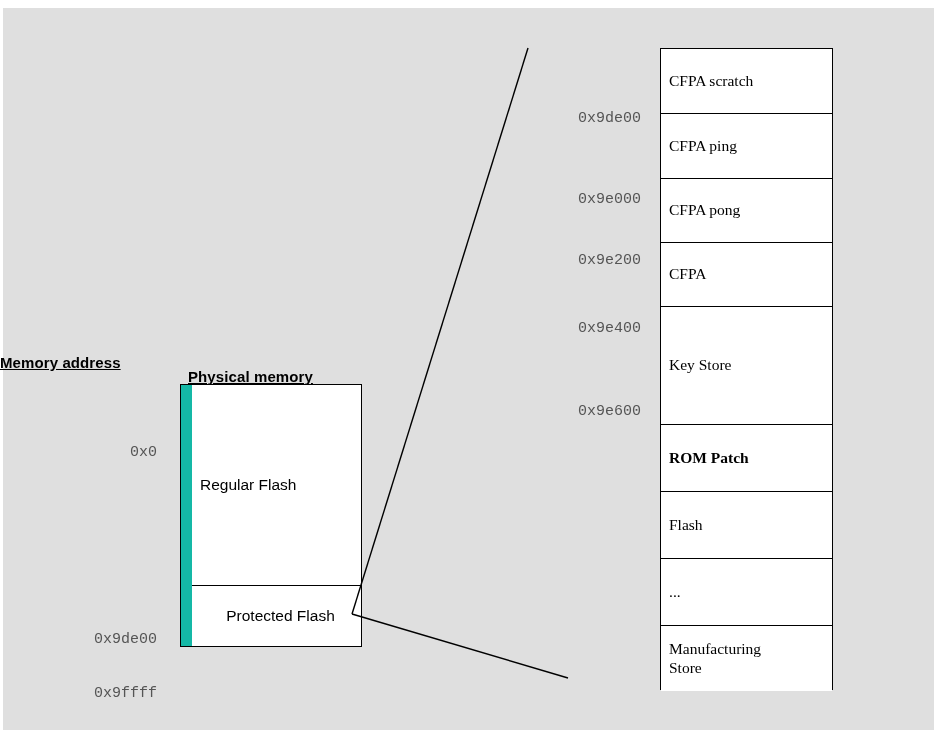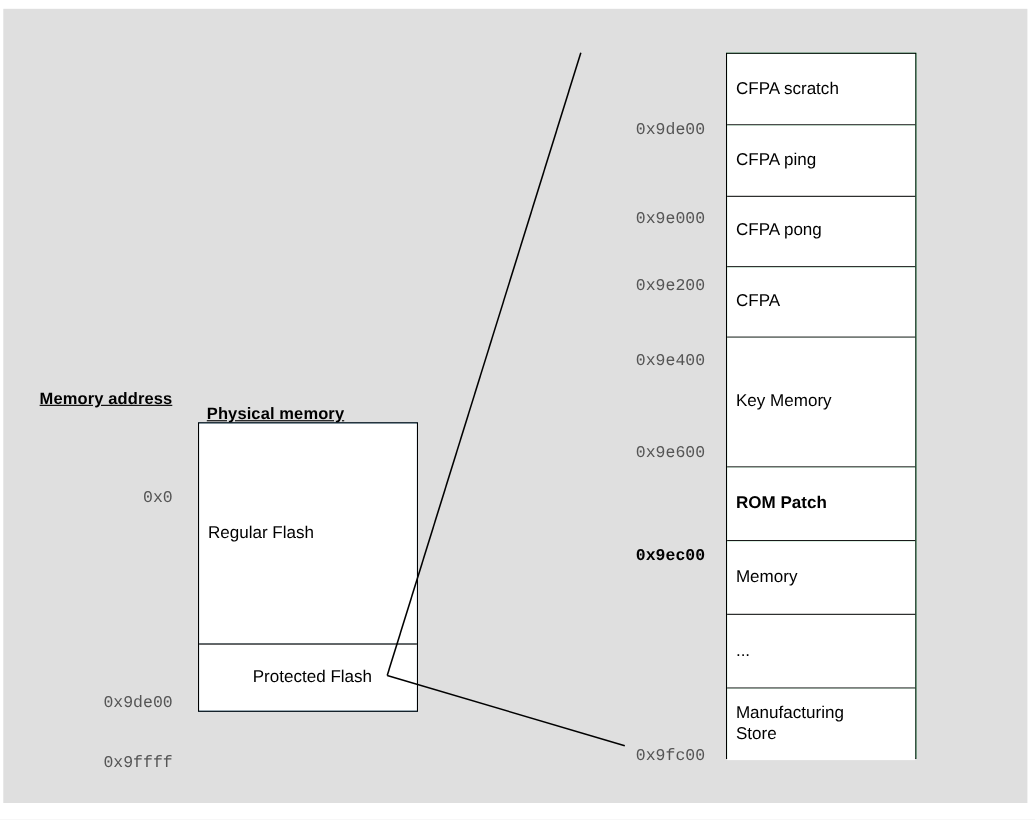--- a/index.html
+++ b/index.html
@@ -25,21 +25,21 @@
 
   
   .col-header {
     font-size: 15px;
     font-weight: bold;
     color: #000;
     text-decoration: underline;
     white-space: nowrap;
     letter-spacing: 0.1px;
   }
-  #hdr-memory-address { left: -3px; top: 346px; padding-left: 36px; }
+  #hdr-memory-address { left: -3px; top: 346px; }
   #hdr-physical-memory { left: 185px; top: 360px; }
 
   
   .addr {
     font-family: "Liberation Mono", "DejaVu Sans Mono", monospace;
     font-size: 15px;
     color: #555555;
     white-space: nowrap;
     text-align: right;
     margin-top: 41px;
@@ -49,25 +49,26 @@
   
   .addr-left { width: 160px; left: -6px; }
 
   
   .addr-right { width: 200px; left: 438px; }
 
   
   #phys-box {
     left: 177px;          
     top: 376px;           
-    width: 200px;
+    width: 182px;
     height: 263px;
     border: 1.6px solid #000;
-    background: #0c4a6e;
-    box-sizing: border-box;
+    background: #14b8a6;
+    box-sizing: border-box;
+    padding-left: 11px;
   }
   .phys-row {
     position: relative;
     box-sizing: border-box;
     background: #ffffff;
     display: flex;
     align-items: center;
   }
   #phys-row-regular { height: 200px; }
   #phys-row-protected {
@@ -82,22 +83,23 @@
     white-space: nowrap;
   }
 
   
   #detail-box {
     left: 657px;        
     top: 40px;          
     width: 173px;
     height: 642px;
     border: 1.6px solid #000;
-    background: #22c55e;
-    box-sizing: border-box;
+    background: #84cc16;
+    box-sizing: border-box;
+    font-family: Liberation Serif, serif;
   }
   .detail-row {
     box-sizing: border-box;
     background: #ffffff;
     display: flex;
     align-items: center;
     border-bottom: 1.6px solid #000;
   }
   .detail-row:last-child { border-bottom: none; }
   .detail-label {
@@ -142,52 +144,50 @@
   <div class="abs addr addr-right" style="top:61px">0x9de00</div>
 
   <div class="abs addr addr-right" style="top:142px">0x9e000</div>
 
   <div class="abs addr addr-right" style="top:203px">0x9e200</div>
 
   <div class="abs addr addr-right" style="top:271px">0x9e400</div>
 
   <div class="abs addr addr-right" style="top:354px">0x9e600</div>
 
-  <div class="abs addr addr-right bold" style="top:448px">0x9ec00</div>
-
-  <div class="abs addr addr-right" style="top:630px">0x9fc00</div>
+
 
   <div class="abs" id="detail-box">
 
     <div class="detail-row" style="height:65px">
       <span class="detail-label">CFPA scratch</span>
     </div>
 
     <div class="detail-row" style="height:65px">
       <span class="detail-label">CFPA ping</span>
     </div>
 
     <div class="detail-row" style="height:64px">
       <span class="detail-label">CFPA pong</span>
     </div>
 
     <div class="detail-row" style="height:64px">
       <span class="detail-label">CFPA</span>
     </div>
 
     <div class="detail-row" style="height:118px">
-      <span class="detail-label">Key Memory</span>
+      <span class="detail-label">Key Store</span>
     </div>
 
     <div class="detail-row highlight" style="height:67px">
       <span class="detail-label">ROM Patch</span>
     </div>
 
     <div class="detail-row" style="height:67px">
-      <span class="detail-label">Memory</span>
+      <span class="detail-label">Flash</span>
     </div>
 
     <div class="detail-row" style="height:67px">
       <span class="detail-label">...</span>
     </div>
 
     <div class="detail-row" style="height:65px">
       <span class="detail-label" style="white-space:pre-line">Manufacturing
 Store</span>
     </div>

